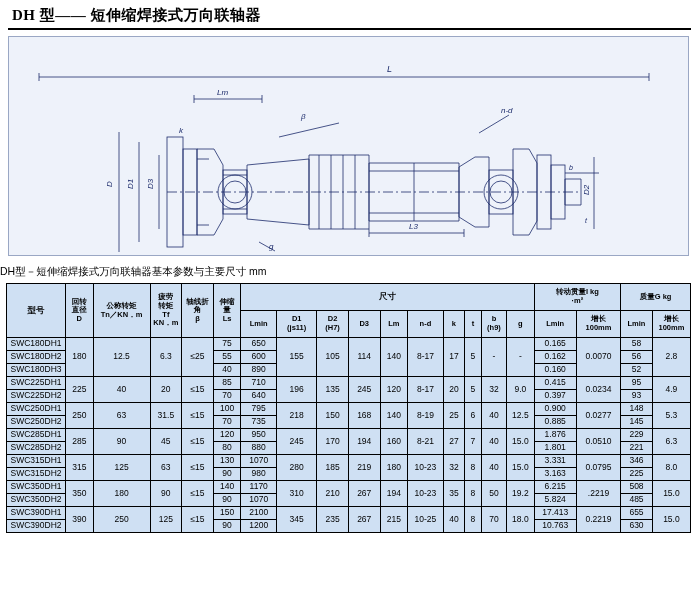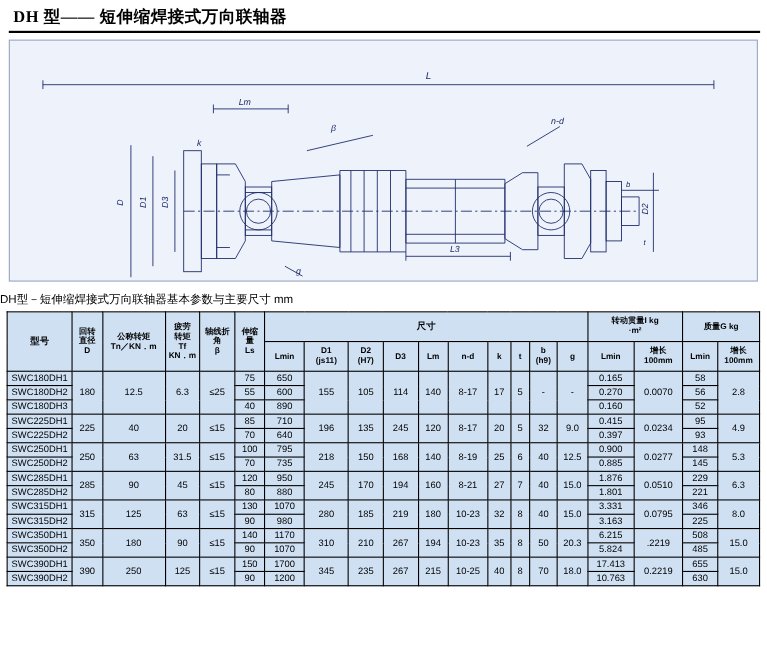--- a/index.html
+++ b/index.html
@@ -194,21 +194,21 @@
           <td rowspan="3">-</td>
           <td>0.165</td>
           <td rowspan="3">0.0070</td>
           <td>58</td>
           <td rowspan="3">2.8</td>
         </tr>
         <tr class="rowh">
           <td class="model">SWC180DH2</td>
           <td>55</td>
           <td>600</td>
-          <td>0.270</td>
+          <td>0.162</td>
           <td>56</td>
         </tr>
         <tr class="rowh">
           <td class="model">SWC180DH3</td>
           <td>40</td>
           <td>890</td>
           <td>0.160</td>
           <td>52</td>
         </tr>
         <tr class="rowh">
@@ -336,41 +336,41 @@
           <td>140</td>
           <td>1170</td>
           <td rowspan="2">310</td>
           <td rowspan="2">210</td>
           <td rowspan="2">267</td>
           <td rowspan="2">194</td>
           <td rowspan="2">10-23</td>
           <td rowspan="2">35</td>
           <td rowspan="2">8</td>
           <td rowspan="2">50</td>
-          <td rowspan="2">20.3</td>
+          <td rowspan="2">19.2</td>
           <td>6.215</td>
           <td rowspan="2">.2219</td>
           <td>508</td>
           <td rowspan="2">15.0</td>
         </tr>
         <tr class="rowh">
           <td class="model">SWC350DH2</td>
           <td>90</td>
           <td>1070</td>
           <td>5.824</td>
           <td>485</td>
         </tr>
         <tr class="rowh">
           <td class="model">SWC390DH1</td>
           <td rowspan="2">390</td>
           <td rowspan="2">250</td>
           <td rowspan="2">125</td>
           <td rowspan="2">≤15</td>
           <td>150</td>
-          <td>1700</td>
+          <td>2100</td>
           <td rowspan="2">345</td>
           <td rowspan="2">235</td>
           <td rowspan="2">267</td>
           <td rowspan="2">215</td>
           <td rowspan="2">10-25</td>
           <td rowspan="2">40</td>
           <td rowspan="2">8</td>
           <td rowspan="2">70</td>
           <td rowspan="2">18.0</td>
           <td>17.413</td>

